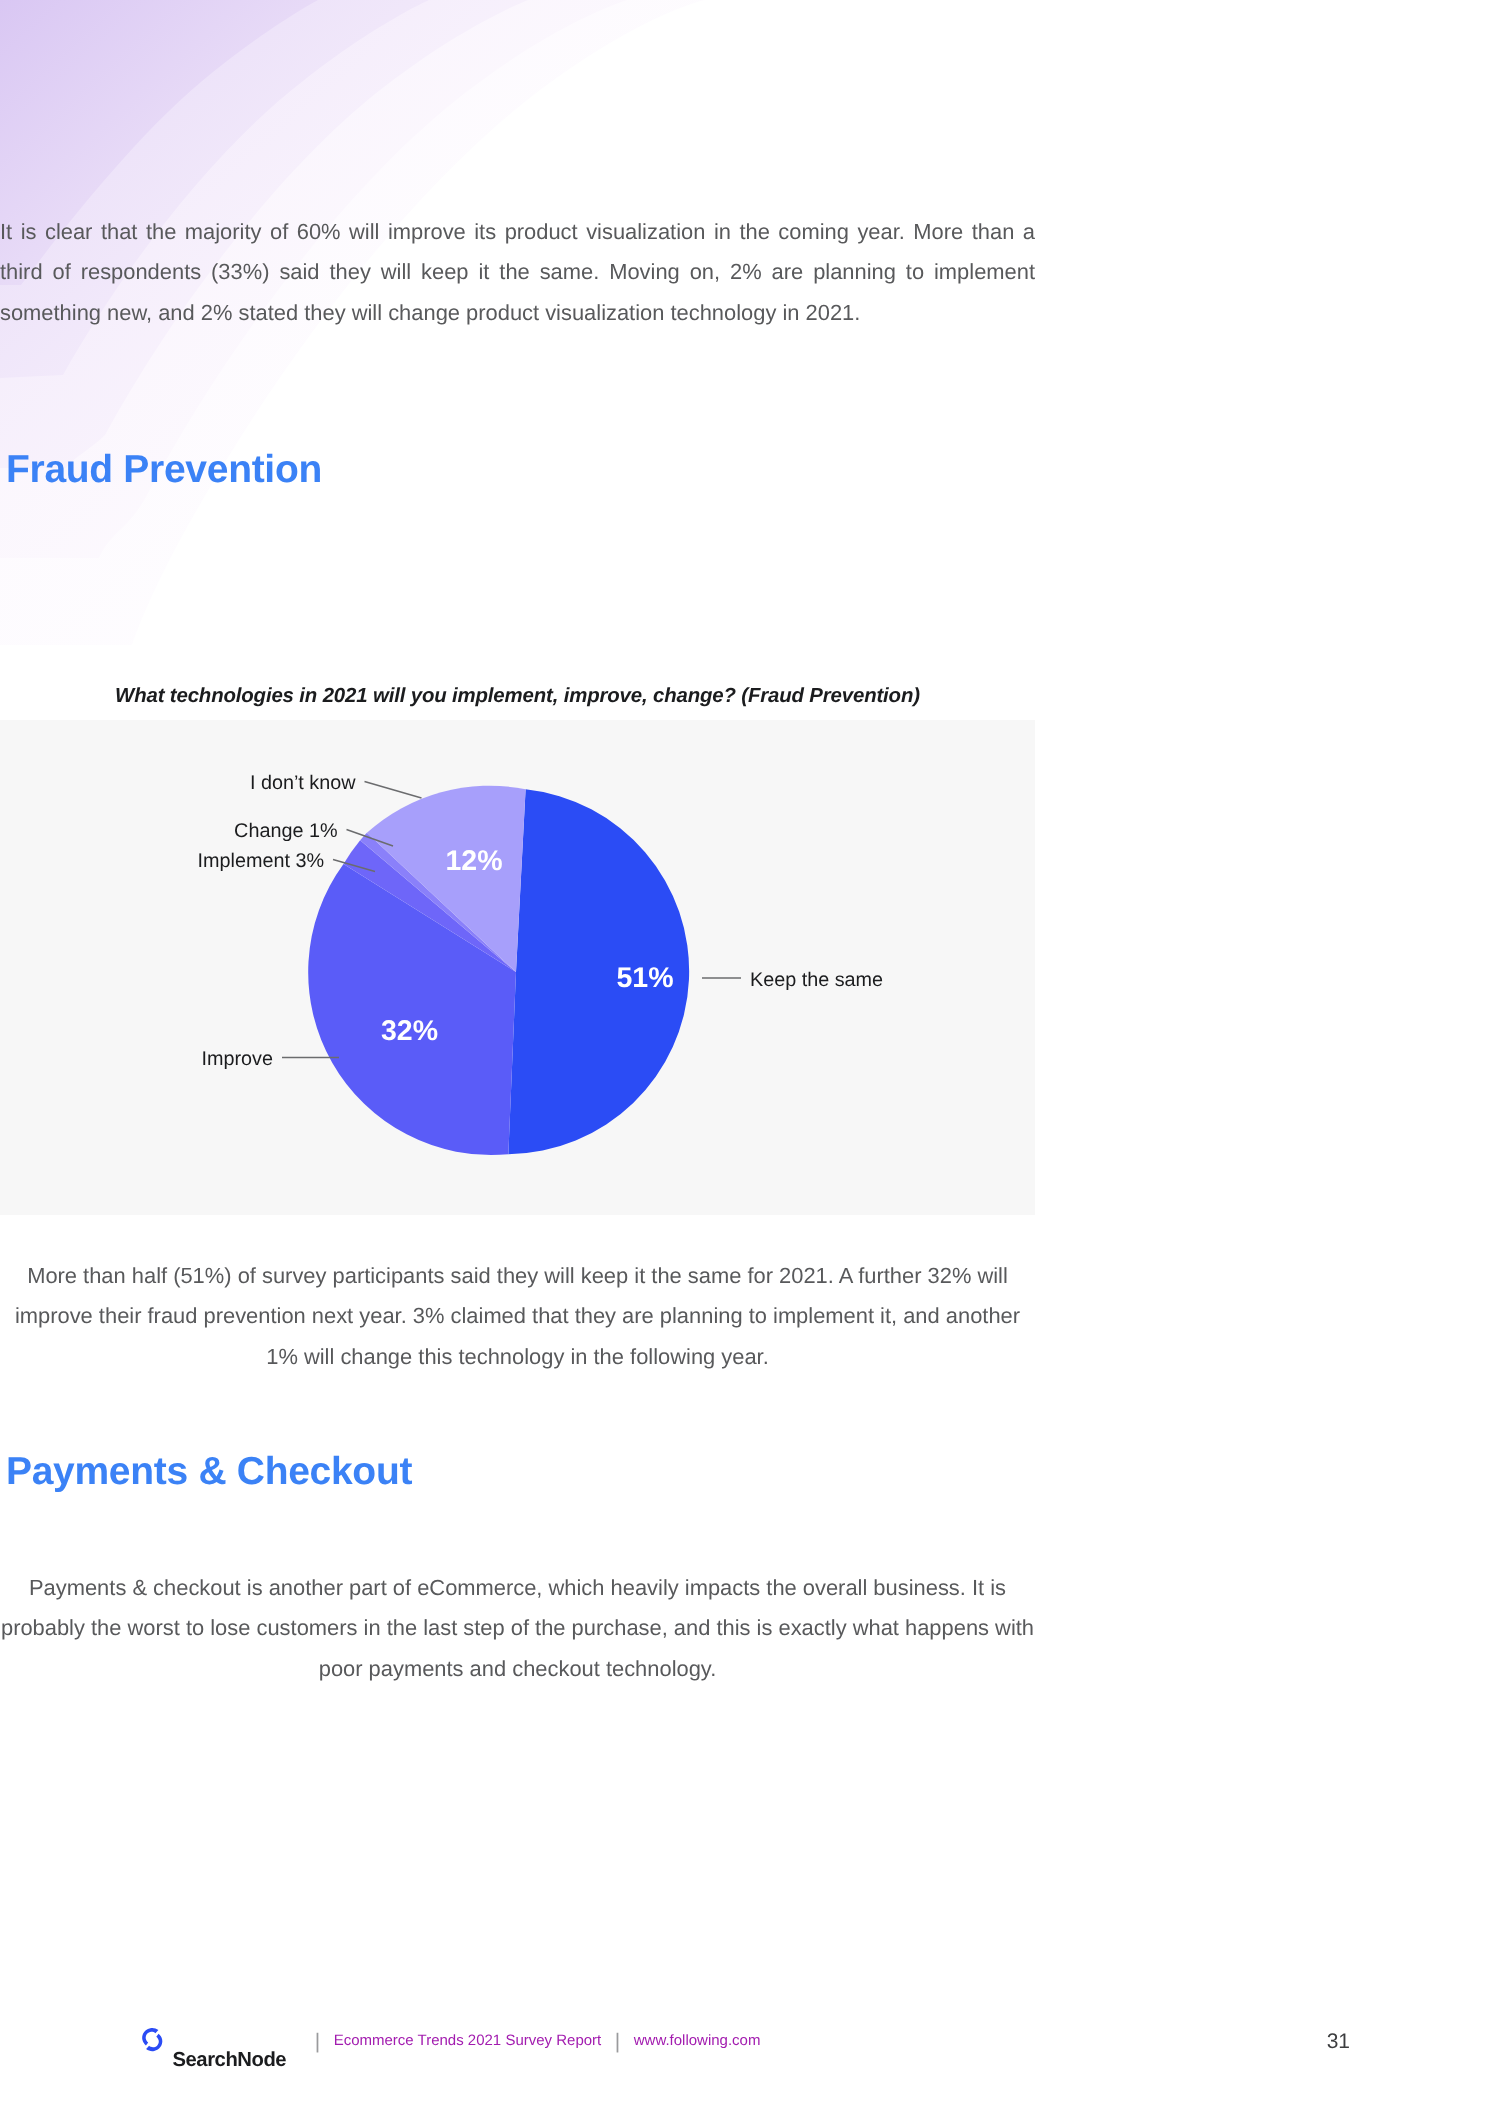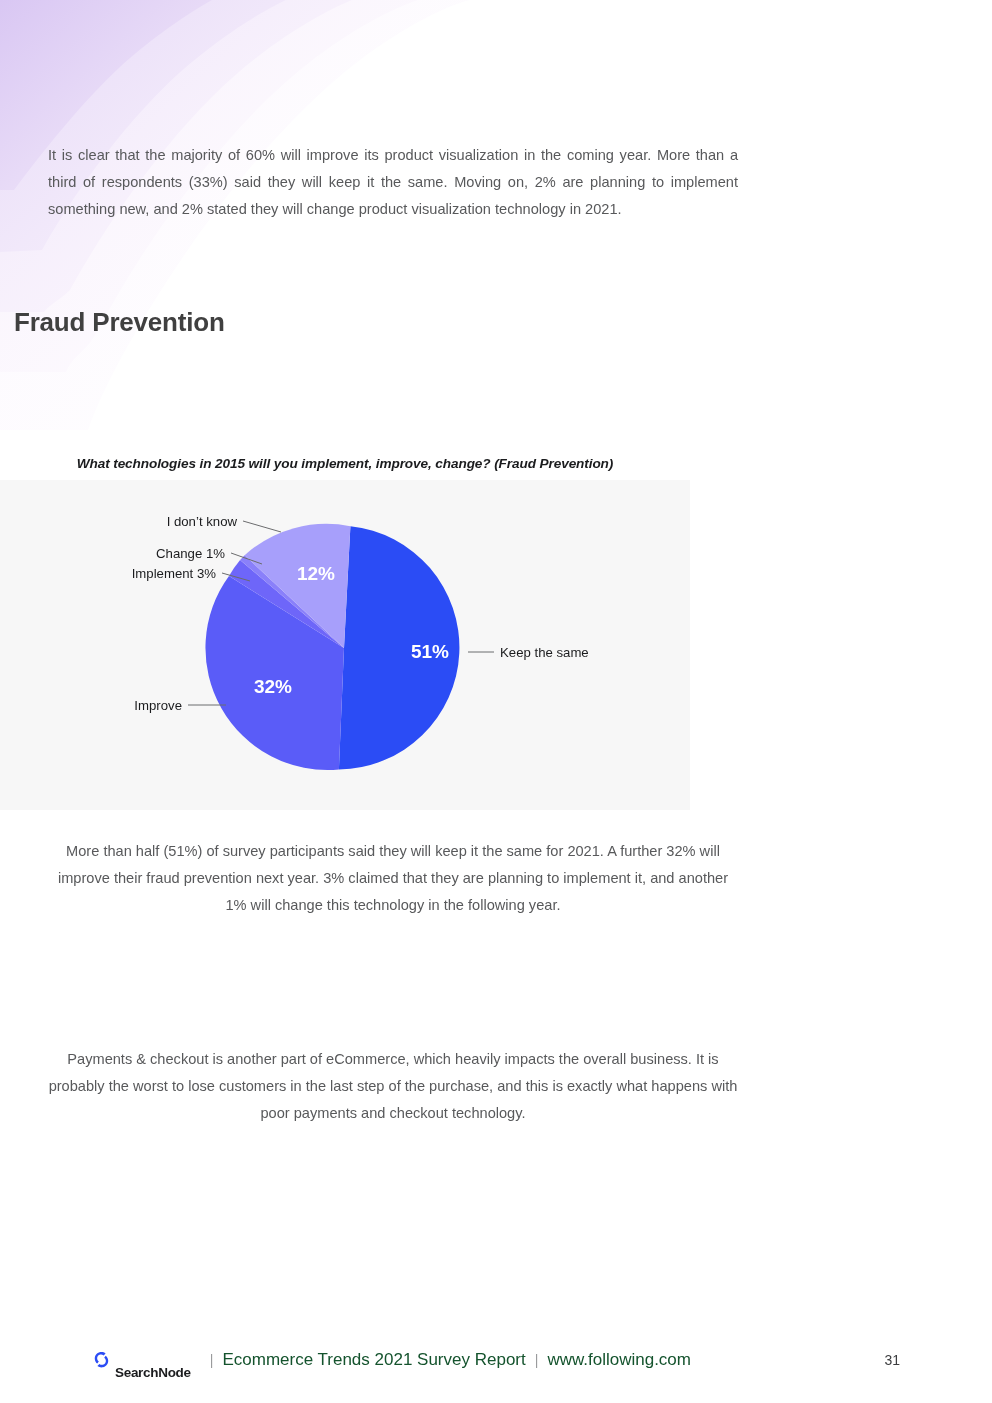--- a/index.html
+++ b/index.html
@@ -36,29 +36,28 @@
     z-index: 2;
   }
 
   p.body-text {
     margin: 0;
     color: #58595b;
     font-size: 14.6px;
     line-height: 27px;
     text-align: justify;
     text-justify: inter-word;
-    padding-left: 48px;
   }
   p.body-text.tight {
     text-align: center;
   }
 
   h2.section-heading {
-    margin: 14px;
-    color: #404040;
+    margin: 4px;
+    color: #3b82f6;
     font-size: 26px;
     line-height: 32px;
     font-weight: 700;
     letter-spacing: -0.2px;
   }
 
   #para-intro   { position: absolute; top: 142px;  left: 0; width: 690px; }
   #heading-fraud{ position: absolute; top: 292px;  left: 0; }
   #para-fraud   { position: absolute; top: 356px;  left: 0; width: 690px; }
   #chart-title  { position: absolute; top: 456px;  left: 0; width: 690px; }
@@ -122,22 +121,22 @@
     color: #1b1c1e;
     letter-spacing: -0.3px;
     margin-top: 25px;
   }
   .footer-sep {
     color: #9a9b9d;
     font-size: 14px;
     margin: 0 9px;
   }
   .footer-text {
-    color: #14532d;
-    font-size: 17px;
+    color: #a21caf;
+    font-size: 10px;
   }
   .footer-page {
     margin-left: auto;
     color: #3c3d3f;
     font-size: 14px;
   }
 </style>
 </head>
 <body>
 
@@ -174,21 +173,21 @@
 </div>
 
 <div class="page">
 
   <p class="body-text" id="para-intro">It is clear that the majority of 60% will improve its product visualization in the coming year. More than a third of respondents (33%) said they will keep it the same. Moving on, 2% are planning to implement something new, and 2% stated they will change product visualization technology in 2021.</p>
 
   <h2 class="section-heading" id="heading-fraud">Fraud Prevention</h2>
 
 
   <div id="chart-title">
-    <p class="chart-title-text">What technologies in 2015 will you implement, improve, change? (Fraud Prevention)</p>
+    <p class="chart-title-text">What technologies in 2021 will you implement, improve, change? (Fraud Prevention)</p>
   </div>
 
   <div class="chart-panel" id="chart-panel">
     <svg width="690" height="330" viewBox="0 0 690 330" xmlns="http://www.w3.org/2000/svg">
 
       <g>
 
         <path fill="#2b4cf5" d="M344,168 L350.4,46.2 A122,122 0 0 1 338.9,289.5 Z"></path>
 
         <path fill="#5a5cf8" d="M344,168 L338.9,289.5 A122,122 0 0 1 229.0,96.0 Z"></path>
@@ -213,20 +212,21 @@
       <text class="pie-label-out" x="237" y="46" text-anchor="end">I don’t know</text>
       <text class="pie-label-out" x="225" y="78" text-anchor="end">Change 1%</text>
       <text class="pie-label-out" x="216" y="98" text-anchor="end">Implement 3%</text>
       <text class="pie-label-out" x="182" y="230" text-anchor="end">Improve</text>
       <text class="pie-label-out" x="500" y="177" text-anchor="start">Keep the same</text>
     </svg>
   </div>
 
   <p class="body-text tight" id="para-after">More than half (51%) of survey participants said they will keep it the same for 2021. A further 32% will improve their fraud prevention next year. 3% claimed that they are planning to implement it, and another 1% will change this technology in the following year.</p>
 
+  <h2 class="section-heading" id="heading-pay">Payments &amp; Checkout</h2>
 
   <p class="body-text tight" id="para-pay">Payments &amp; checkout is another part of eCommerce, which heavily impacts the overall business. It is probably the worst to lose customers in the last step of the purchase, and this is exactly what happens with poor payments and checkout technology.</p>
 
   <div class="footer">
     <div class="footer-logo">
       <svg width="19" height="20" viewBox="0 0 19 20" xmlns="http://www.w3.org/2000/svg">
         <path d="M13.6 3.4C12.1 2.2 10.1 1.7 8.2 2.1 4.6 2.8 2.2 6.2 2.9 9.7c0.3 1.6 1.2 3 2.4 3.9l1.5-2.0C6.0 11.0 5.4 10.1 5.2 9.1 4.8 7.0 6.2 5.0 8.3 4.6c1.2-0.2 2.4 0.1 3.3 0.9z" fill="#2b4cf5"></path>
         <path d="M5.4 16.0c1.5 1.2 3.5 1.7 5.4 1.3 3.6-0.7 6.0-4.1 5.3-7.6-0.3-1.6-1.2-3.0-2.4-3.9l-1.5 2.0c0.8 0.6 1.4 1.5 1.6 2.5 0.4 2.1-1.0 4.1-3.1 4.5-1.2 0.2-2.4-0.1-3.3-0.9z" fill="#2b4cf5"></path>
       </svg>
       <span class="logo-word">SearchNode</span>

